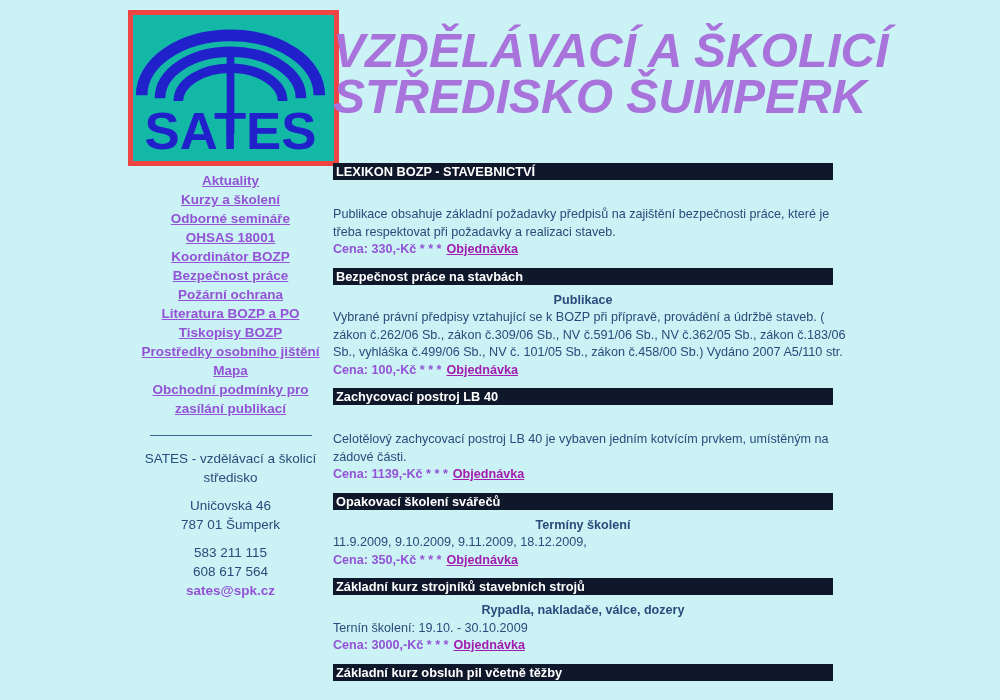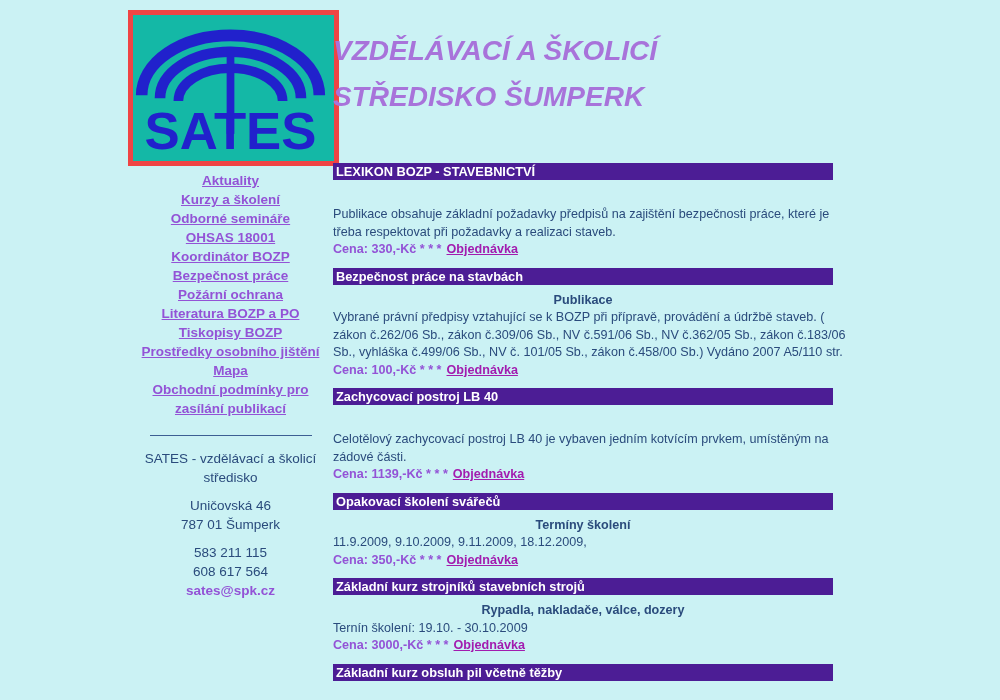--- a/index.html
+++ b/index.html
@@ -24,30 +24,30 @@
   .nav a{display:block;color:#9353d6;text-decoration:underline;cursor:pointer;}
 
   .divider{width:162px;margin:17px auto 13px;border-bottom:1px solid #3d5f93;height:0;}
 
   .contact{text-align:center;font-size:13.5px;line-height:19px;color:#2a4b7c;}
   .contact p{margin:0 0 9px;}
   .contact a{color:#9353d6;font-weight:bold;cursor:pointer;}
 
   
   .site-title{
-    margin-top:18px;
+    margin-top:18px;text-align:center;
     color:#a873da;font-style:italic;font-weight:bold;
-    font-size:28px;line-height:46px;letter-spacing:0px;white-space:nowrap;
+    font-size:48px;line-height:46px;letter-spacing:0px;white-space:nowrap;
   }
 
   
   .content{margin-top:43px;font-size:12.6px;line-height:17.5px;}
   .section{margin-bottom:9px;}
   .bar{
-    background:#4c1d95;color:#ffffff;font-weight:bold;font-size:12.8px;
+    background:#0f172a;color:#ffffff;font-weight:bold;font-size:12.8px;
     height:17px;line-height:17px;padding-left:3px;
   }
   .spacer{height:18px;margin-top:8px;}
   .subtitle{font-weight:bold;margin:7px 0 0;text-align:center;}
   .bodyline{white-space:nowrap;}
   .price{margin:0;color:#9353d6;font-weight:bold;}
   .price a{color:#a21caf;text-decoration:underline;margin-left:5px;cursor:pointer;}
 </style>
 </head>
 <body>

